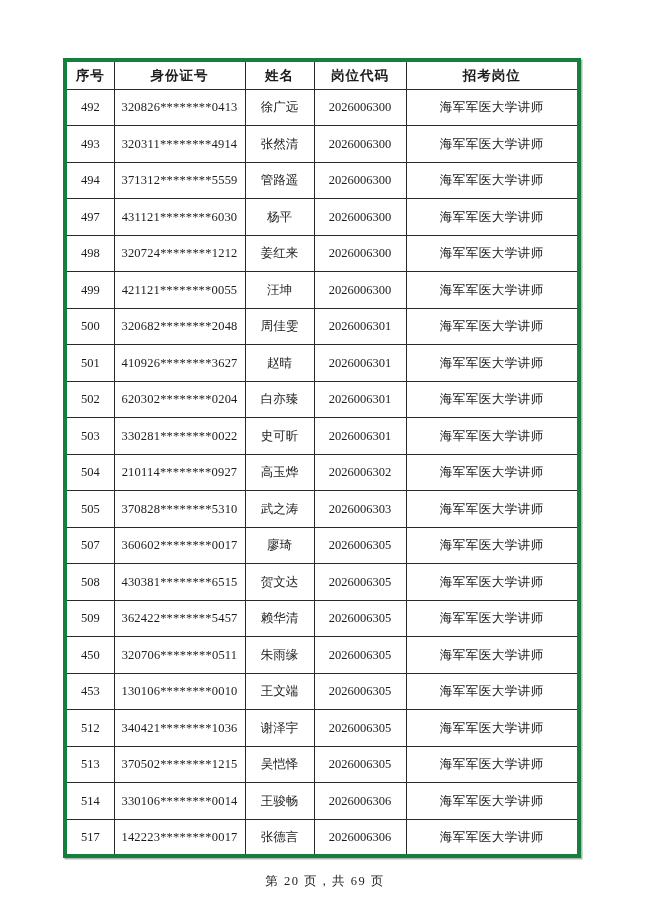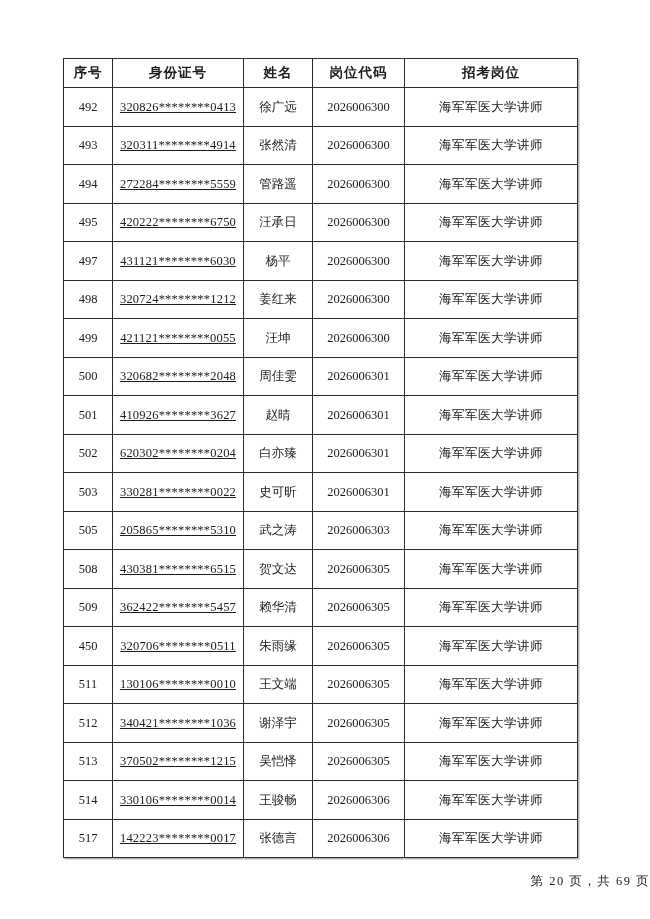--- a/index.html
+++ b/index.html
@@ -21,21 +21,21 @@
     overflow: hidden;
   }
   table.roster {
     position: absolute;
     left: 63px;
     top: 58px;
     width: 514px;
     height: 800px;
     border-collapse: collapse;
     table-layout: fixed;
-    border: 1px solid #15803d;
+    border: 4px solid #15803d;
     box-shadow: 1.5px 1.5px 0 rgba(120,120,120,0.55);
   }
   table.roster th,
   table.roster td {
     border: 1px solid #2b2b2b;
     padding: 0;
     text-align: center;
     vertical-align: middle;
     font-size: 12.5px;
     line-height: 1;
@@ -50,39 +50,38 @@
     font-size: 13.5px;
     letter-spacing: 1px;
   }
   table.roster tbody tr {
     height: 29.65px;
     margin-top: 29px;
   }
   td.cell-id {
     font-size: 12.5px;
     letter-spacing: 0.2px;
-    text-decoration: underline;
   }
   td.cell-serial {
     font-size: 12px;
   }
   td.cell-code {
     font-size: 12.5px;
   }
   td.cell-position {
     text-align: left;
     padding-left: 4px;
     letter-spacing: 0.5px;
   }
   .page-footer {
     position: absolute;
     left: 0;
     top: 873px;
     width: 650px;
-    text-align: right;
+    text-align: center;
     font-size: 12.5px;
     letter-spacing: 1.5px;
     color: #1c1c1c;
   }
 </style>
 </head>
 <body>
 
 <div class="page">
 
@@ -113,29 +112,22 @@
         </tr>
         <tr>
           <td class="cell-serial">493</td>
           <td class="cell-id">320311********4914</td>
           <td class="cell-name">张然清</td>
           <td class="cell-code">2026006300</td>
           <td class="cell-position">海军军医大学讲师</td>
         </tr>
         <tr>
           <td class="cell-serial">494</td>
-          <td class="cell-id">272284********5559</td>
+          <td class="cell-id">371312********5559</td>
           <td class="cell-name">管路遥</td>
-          <td class="cell-code">2026006300</td>
-          <td class="cell-position">海军军医大学讲师</td>
-        </tr>
-        <tr>
-          <td class="cell-serial">495</td>
-          <td class="cell-id">420222********6750</td>
-          <td class="cell-name">汪承日</td>
           <td class="cell-code">2026006300</td>
           <td class="cell-position">海军军医大学讲师</td>
         </tr>
         <tr>
           <td class="cell-serial">497</td>
           <td class="cell-id">431121********6030</td>
           <td class="cell-name">杨平</td>
           <td class="cell-code">2026006300</td>
           <td class="cell-position">海军军医大学讲师</td>
         </tr>
@@ -175,24 +167,38 @@
           <td class="cell-position">海军军医大学讲师</td>
         </tr>
         <tr>
           <td class="cell-serial">503</td>
           <td class="cell-id">330281********0022</td>
           <td class="cell-name">史可昕</td>
           <td class="cell-code">2026006301</td>
           <td class="cell-position">海军军医大学讲师</td>
         </tr>
         <tr>
+          <td class="cell-serial">504</td>
+          <td class="cell-id">210114********0927</td>
+          <td class="cell-name">高玉烨</td>
+          <td class="cell-code">2026006302</td>
+          <td class="cell-position">海军军医大学讲师</td>
+        </tr>
+        <tr>
           <td class="cell-serial">505</td>
-          <td class="cell-id">205865********5310</td>
+          <td class="cell-id">370828********5310</td>
           <td class="cell-name">武之涛</td>
           <td class="cell-code">2026006303</td>
+          <td class="cell-position">海军军医大学讲师</td>
+        </tr>
+        <tr>
+          <td class="cell-serial">507</td>
+          <td class="cell-id">360602********0017</td>
+          <td class="cell-name">廖琦</td>
+          <td class="cell-code">2026006305</td>
           <td class="cell-position">海军军医大学讲师</td>
         </tr>
         <tr>
           <td class="cell-serial">508</td>
           <td class="cell-id">430381********6515</td>
           <td class="cell-name">贺文达</td>
           <td class="cell-code">2026006305</td>
           <td class="cell-position">海军军医大学讲师</td>
         </tr>
         <tr>
@@ -203,21 +209,21 @@
           <td class="cell-position">海军军医大学讲师</td>
         </tr>
         <tr>
           <td class="cell-serial">450</td>
           <td class="cell-id">320706********0511</td>
           <td class="cell-name">朱雨缘</td>
           <td class="cell-code">2026006305</td>
           <td class="cell-position">海军军医大学讲师</td>
         </tr>
         <tr>
-          <td class="cell-serial">511</td>
+          <td class="cell-serial">453</td>
           <td class="cell-id">130106********0010</td>
           <td class="cell-name">王文端</td>
           <td class="cell-code">2026006305</td>
           <td class="cell-position">海军军医大学讲师</td>
         </tr>
         <tr>
           <td class="cell-serial">512</td>
           <td class="cell-id">340421********1036</td>
           <td class="cell-name">谢泽宇</td>
           <td class="cell-code">2026006305</td>

